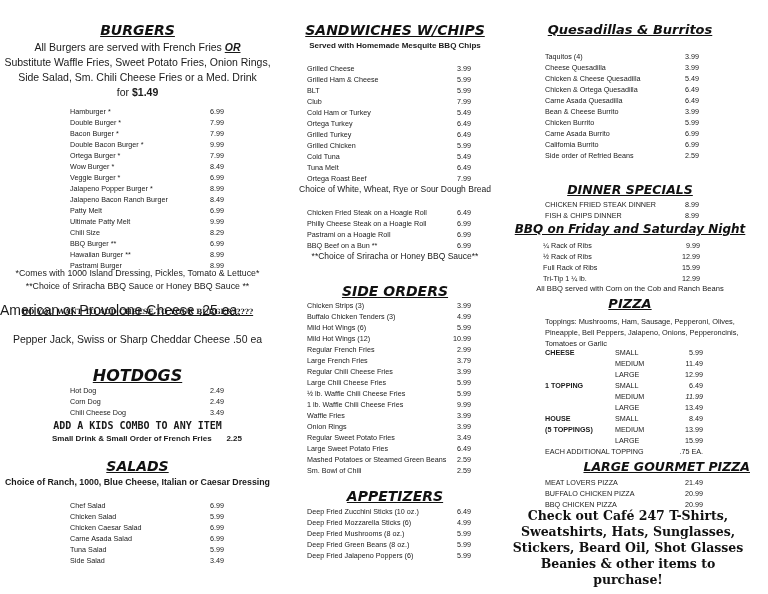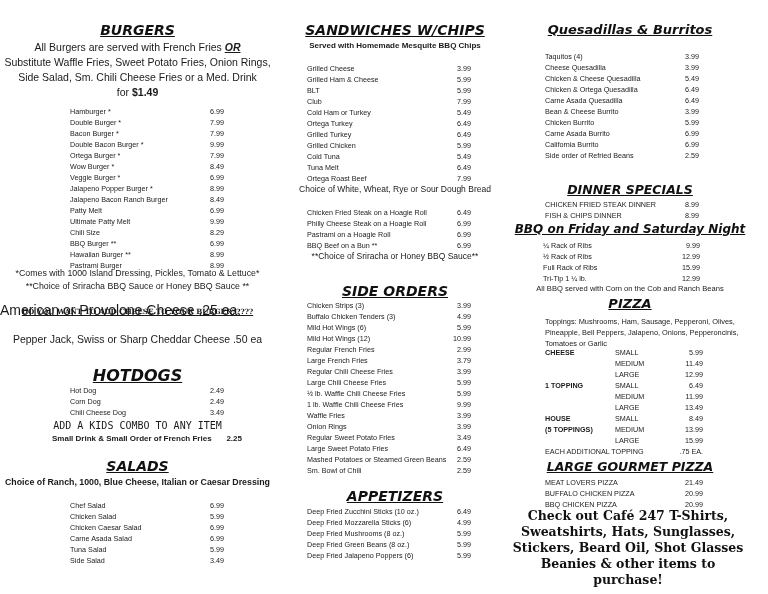--- a/index.html
+++ b/index.html
@@ -103,21 +103,21 @@
       </div>
     <div class="row" style="top:11px">
         <span class="n">Corn Dog</span>
         <span class="p">2.49</span>
       </div>
     <div class="row" style="top:22px">
         <span class="n">Chili Cheese Dog</span>
         <span class="p">3.49</span>
       </div>
   </div>
-  <div style="position:absolute; top:420px; left:0; right:0; text-align:center; font-family:'DejaVu Sans Mono', monospace; font-weight:normal; font-size:10px;">ADD A KIDS COMBO TO ANY ITEM</div>
+  <div style="position:absolute; top:420px; left:0; right:0; text-align:center; font-family:'DejaVu Sans Mono', monospace; font-weight:bold; font-size:10px;">ADD A KIDS COMBO TO ANY ITEM</div>
   <div class="blk" style="top:434px; left:52px; width:190px; height:12px; font-size:8px; font-weight:bold;">
     <span style="position:absolute; left:0;">Small Drink &amp; Small Order of French Fries</span>
     <span style="position:absolute; right:0;">2.25</span>
   </div>
 
   <div class="h" style="position:absolute; top:458px; left:0; right:0; font-size:14px;">SALADS</div>
   <div style="position:absolute; top:477px; left:0; right:0; text-align:center; font-size:8.8px;font-weight:bold;">Choice of Ranch, 1000, Blue Cheese, Italian or Caesar Dressing</div>
   <div class="blk" style="top:500px; left:70px; width:154px;">
     <div class="row" style="top:0px">
         <span class="n">Chef Salad</span>
@@ -399,38 +399,38 @@
     <span class="pz" style="top:0px; right:0;">5.99</span>
     <span class="pz" style="top:11px; left:70px;">MEDIUM</span>
     <span class="pz" style="top:11px; right:0;">11.49</span>
     <span class="pz" style="top:22px; left:70px;">LARGE</span>
     <span class="pz" style="top:22px; right:0;">12.99</span>
 
     <span class="pz" style="top:33px; left:0; font-weight:bold;">1 TOPPING</span>
     <span class="pz" style="top:33px; left:70px;">SMALL</span>
     <span class="pz" style="top:33px; right:0;">6.49</span>
     <span class="pz" style="top:44px; left:70px;">MEDIUM</span>
-    <span class="pz" style="top:44px; right:0;">11.99</span>
+    <span class="pz" style="top:44px; right:0;font-style:italic;">11.99</span>
     <span class="pz" style="top:55px; left:70px;">LARGE</span>
     <span class="pz" style="top:55px; right:0;">13.49</span>
 
     <span class="pz" style="top:66px; left:0; font-weight:bold;">HOUSE</span>
     <span class="pz" style="top:77px; left:0; font-weight:bold;">(5 TOPPINGS)</span>
     <span class="pz" style="top:66px; left:70px;">SMALL</span>
     <span class="pz" style="top:66px; right:0;">8.49</span>
     <span class="pz" style="top:77px; left:70px;">MEDIUM</span>
     <span class="pz" style="top:77px; right:0;margin-left:31px;">13.99</span>
     <span class="pz" style="top:88px; left:70px;">LARGE</span>
     <span class="pz" style="top:88px; right:0;">15.99</span>
 
     <span class="pz" style="top:99px; left:0;">EACH ADDITIONAL TOPPING</span>
     <span class="pz" style="top:99px; right:0;">.75 EA.</span>
   </div>
 
-  <div class="h" style="position:absolute; top:459px; left:0; width:240px; font-size:12.5px;">LARGE GOURMET PIZZA</div>
+  <div class="h" style="position:absolute; top:459px; left:0; width:240px; font-size:12.5px;text-align:right;">LARGE GOURMET PIZZA</div>
   <div class="blk" style="top:477px; left:35px; width:158px;">
     <div class="row" style="top:0px">
         <span class="n">MEAT LOVERS PIZZA</span>
         <span class="p">21.49</span>
       </div>
     <div class="row" style="top:11px">
         <span class="n">BUFFALO CHICKEN PIZZA</span>
         <span class="p">20.99</span>
       </div>
     <div class="row" style="top:22px">

